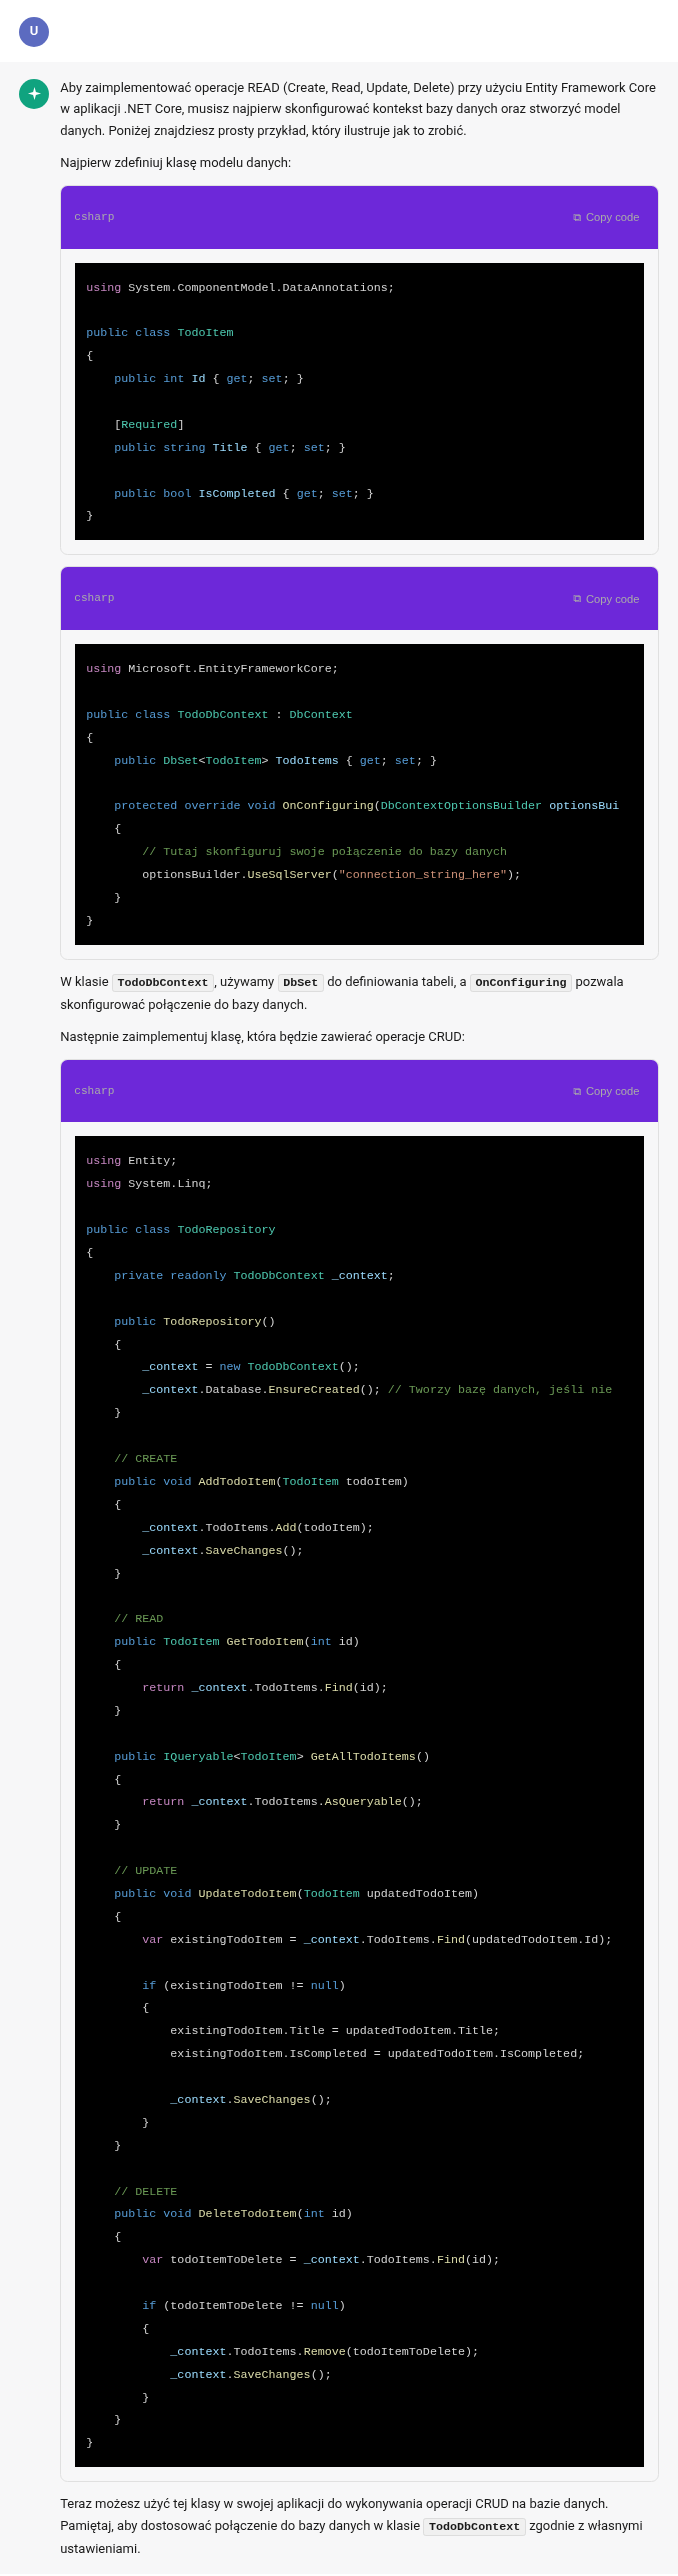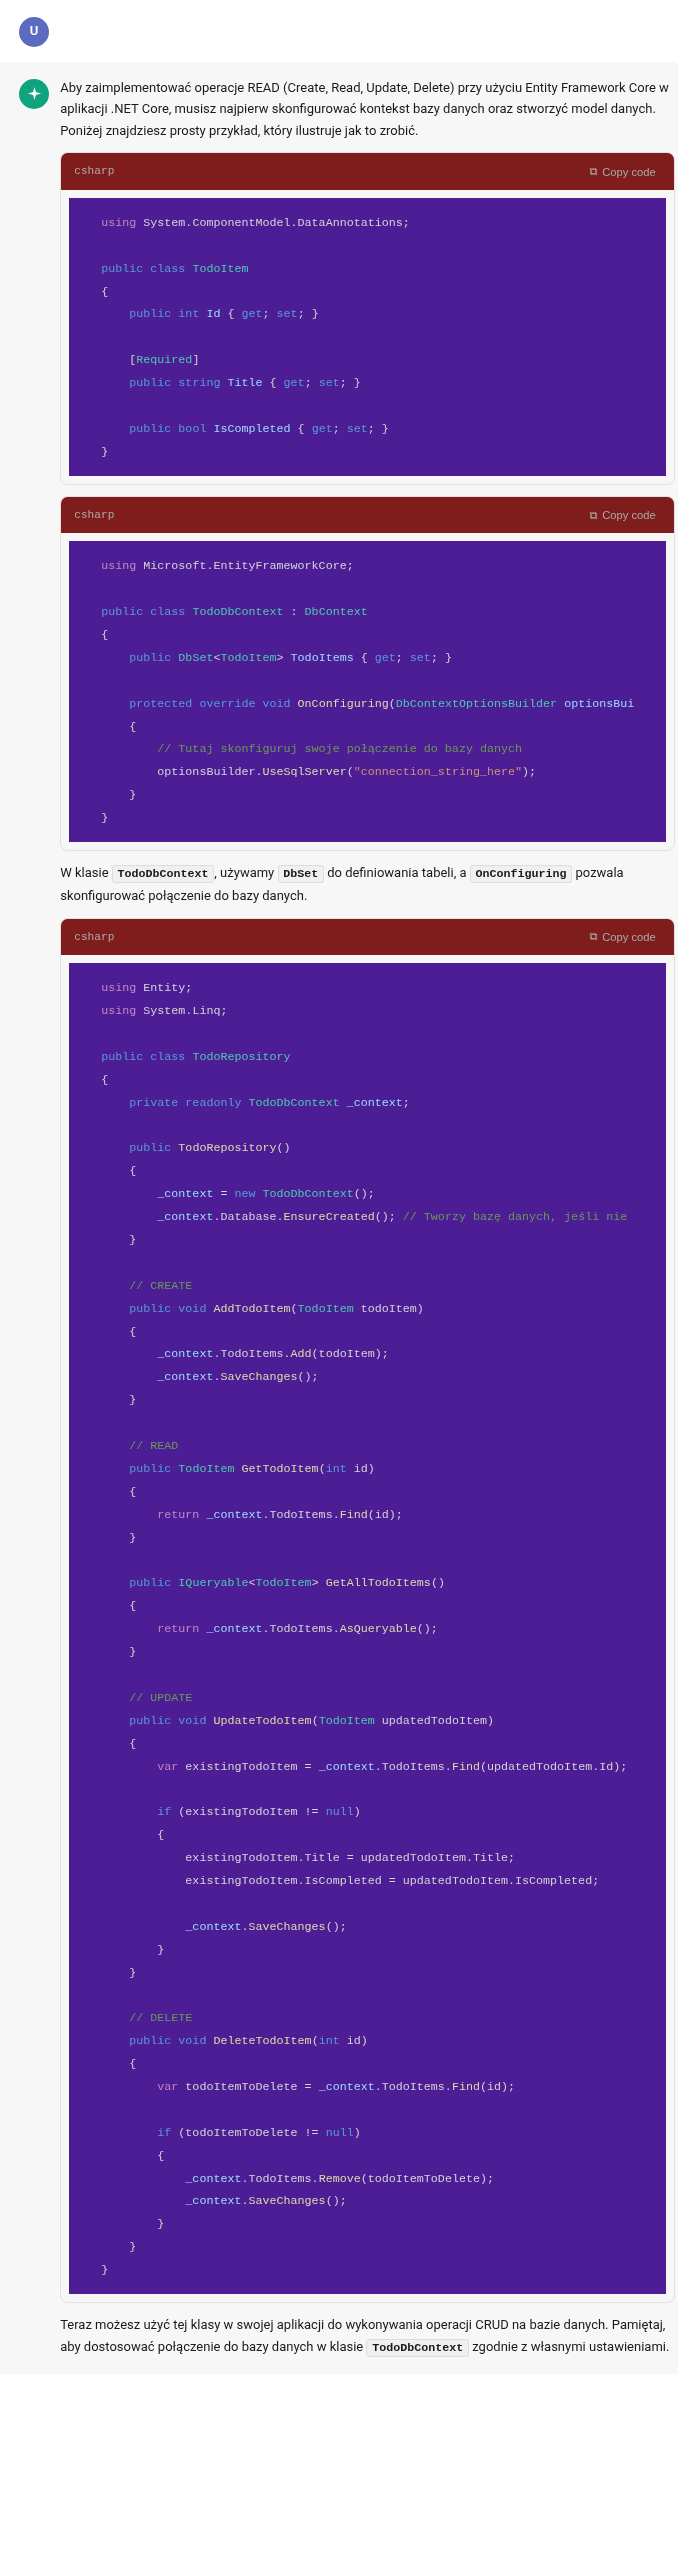--- a/index.html
+++ b/index.html
@@ -79,22 +79,22 @@
       margin: 11.2px 0;
       border-radius: 7.5px;
       overflow: hidden;
       border: 0.9px solid #e0e0e0;
     }
 
     .code-block-header {
       display: flex;
       align-items: center;
       justify-content: space-between;
-      background: #7f1d1d;
-      padding: 9px 13px;
+      background: #6d28d9;
+      padding: 22px 13px;
       color: #ccc;
       font-size: 11.2px;
     }
 
     .code-lang {
       font-family: 'Courier New', monospace;
       font-size: 11.2px;
       color: #aaa;
     }
 
@@ -108,24 +108,24 @@
       font-size: 11.2px;
       cursor: pointer;
       padding: 1.9px 5.6px;
     }
 
     .copy-icon {
       font-size: 11.2px;
     }
 
     pre {
-      background: #4c1d95;
-      padding: 13px 32px;
+      background: #000000;
+      padding: 13px 11px;
       overflow-x: auto;
-      margin: 8px;
+      margin: 14px;
     }
 
     code {
       font-family: 'Courier New', Consolas, monospace;
       font-size: 11.7px;
       line-height: 1.7;
       color: #d4d4d4;
     }
 
     
@@ -167,20 +167,21 @@
     <div class="avatar assistant-avatar">
       <svg width="15" height="15" viewBox="0 0 16 16" fill="none">
         <path d="M8 1L9.5 6.5L15 8L9.5 9.5L8 15L6.5 9.5L1 8L6.5 6.5L8 1Z" fill="white"></path>
       </svg>
     </div>
     <div class="message-content">
       <div class="message-text">
 
         <p>Aby zaimplementować operacje READ (Create, Read, Update, Delete) przy użyciu Entity Framework Core w aplikacji .NET Core, musisz najpierw skonfigurować kontekst bazy danych oraz stworzyć model danych. Poniżej znajdziesz prosty przykład, który ilustruje jak to zrobić.</p>
 
+        <p>Najpierw zdefiniuj klasę modelu danych:</p>
 
         <div class="code-block-wrapper">
           <div class="code-block-header">
             <span class="code-lang">csharp</span>
             <button class="copy-btn">
               <span class="copy-icon">⧉</span>
               <span>Copy code</span>
             </button>
           </div>
           <pre><code><span class="kw2">using</span> <span class="plain">System.ComponentModel.DataAnnotations;</span>
@@ -216,20 +217,21 @@
         <span class="comment">// Tutaj skonfiguruj swoje połączenie do bazy danych</span>
         <span class="plain">optionsBuilder.</span><span class="method">UseSqlServer</span><span class="plain">(</span><span class="str">"connection_string_here"</span><span class="plain">);</span>
     <span class="plain">}</span>
 <span class="plain">}</span></code></pre>
         </div>
 
         <p>
           W klasie <code class="inline-code bold-code">TodoDbContext</code>, używamy <code class="inline-code bold-code">DbSet</code> do definiowania tabeli, a <code class="inline-code bold-code">OnConfiguring</code> pozwala skonfigurować połączenie do bazy danych.
         </p>
 
+        <p>Następnie zaimplementuj klasę, która będzie zawierać operacje CRUD:</p>
 
         <div class="code-block-wrapper">
           <div class="code-block-header">
             <span class="code-lang">csharp</span>
             <button class="copy-btn">
               <span class="copy-icon">⧉</span>
               <span>Copy code</span>
             </button>
           </div>
           <pre><code><span class="kw2">using</span> <span class="plain">Entity;</span>

